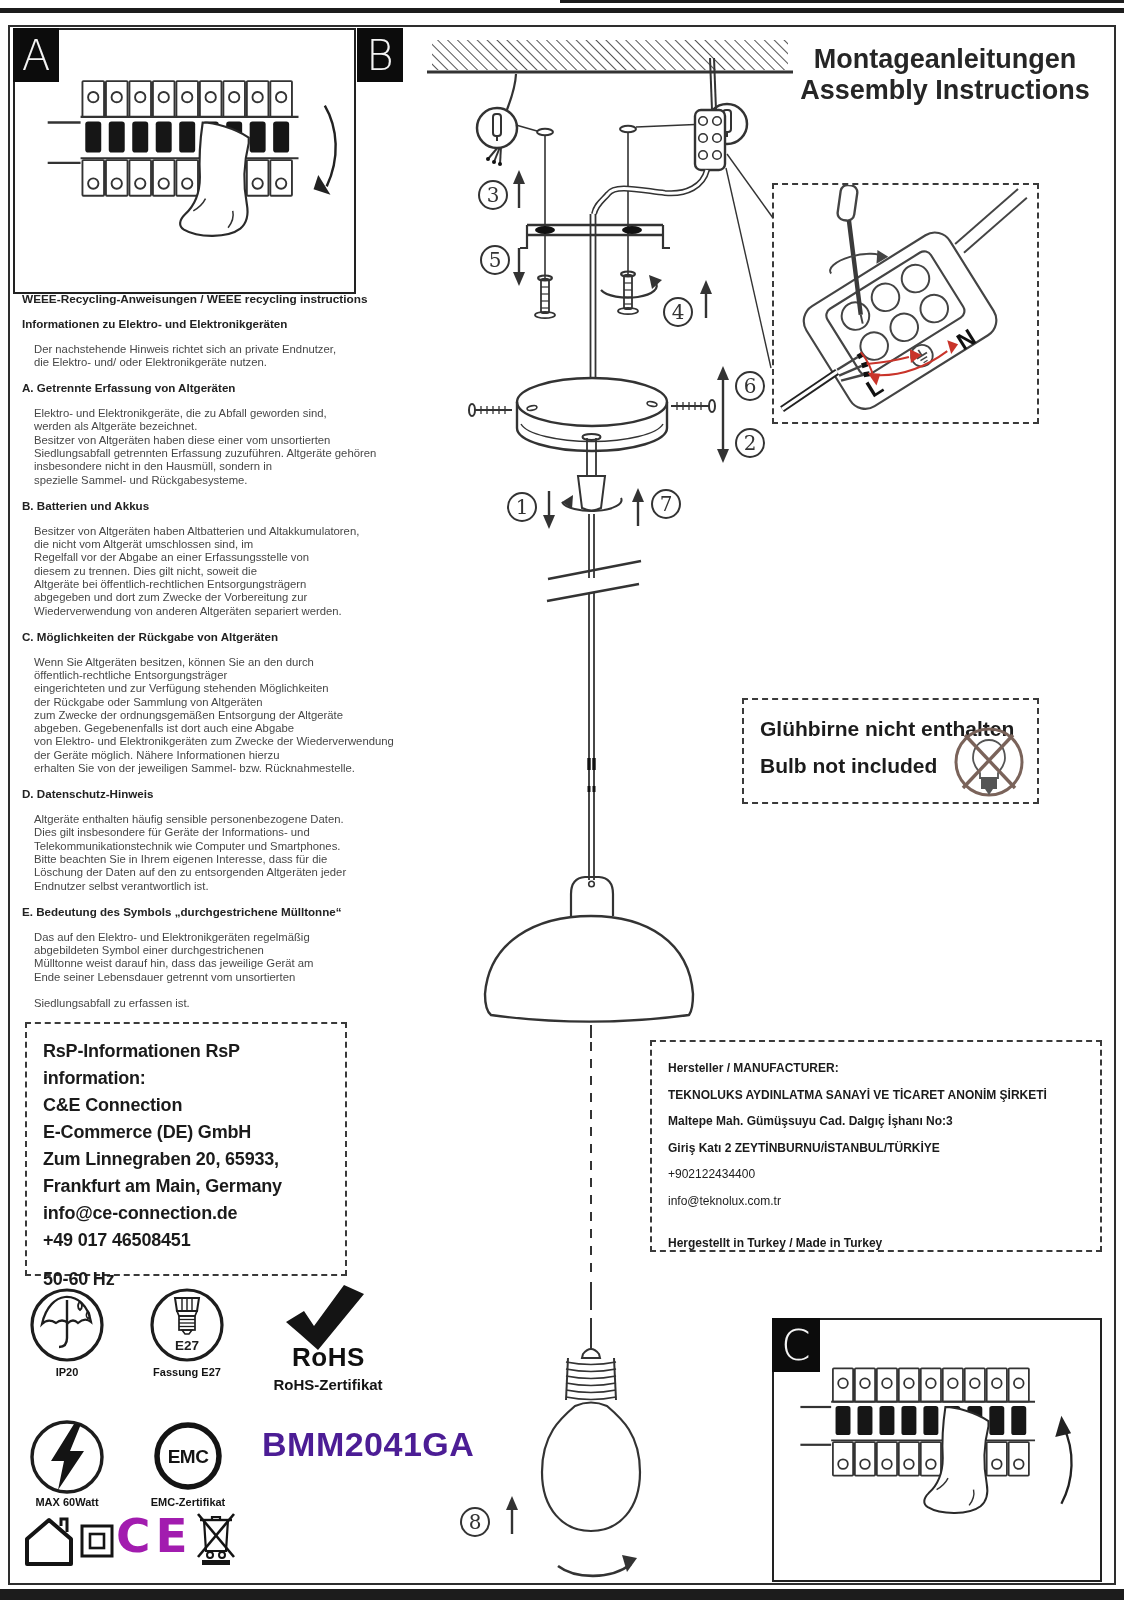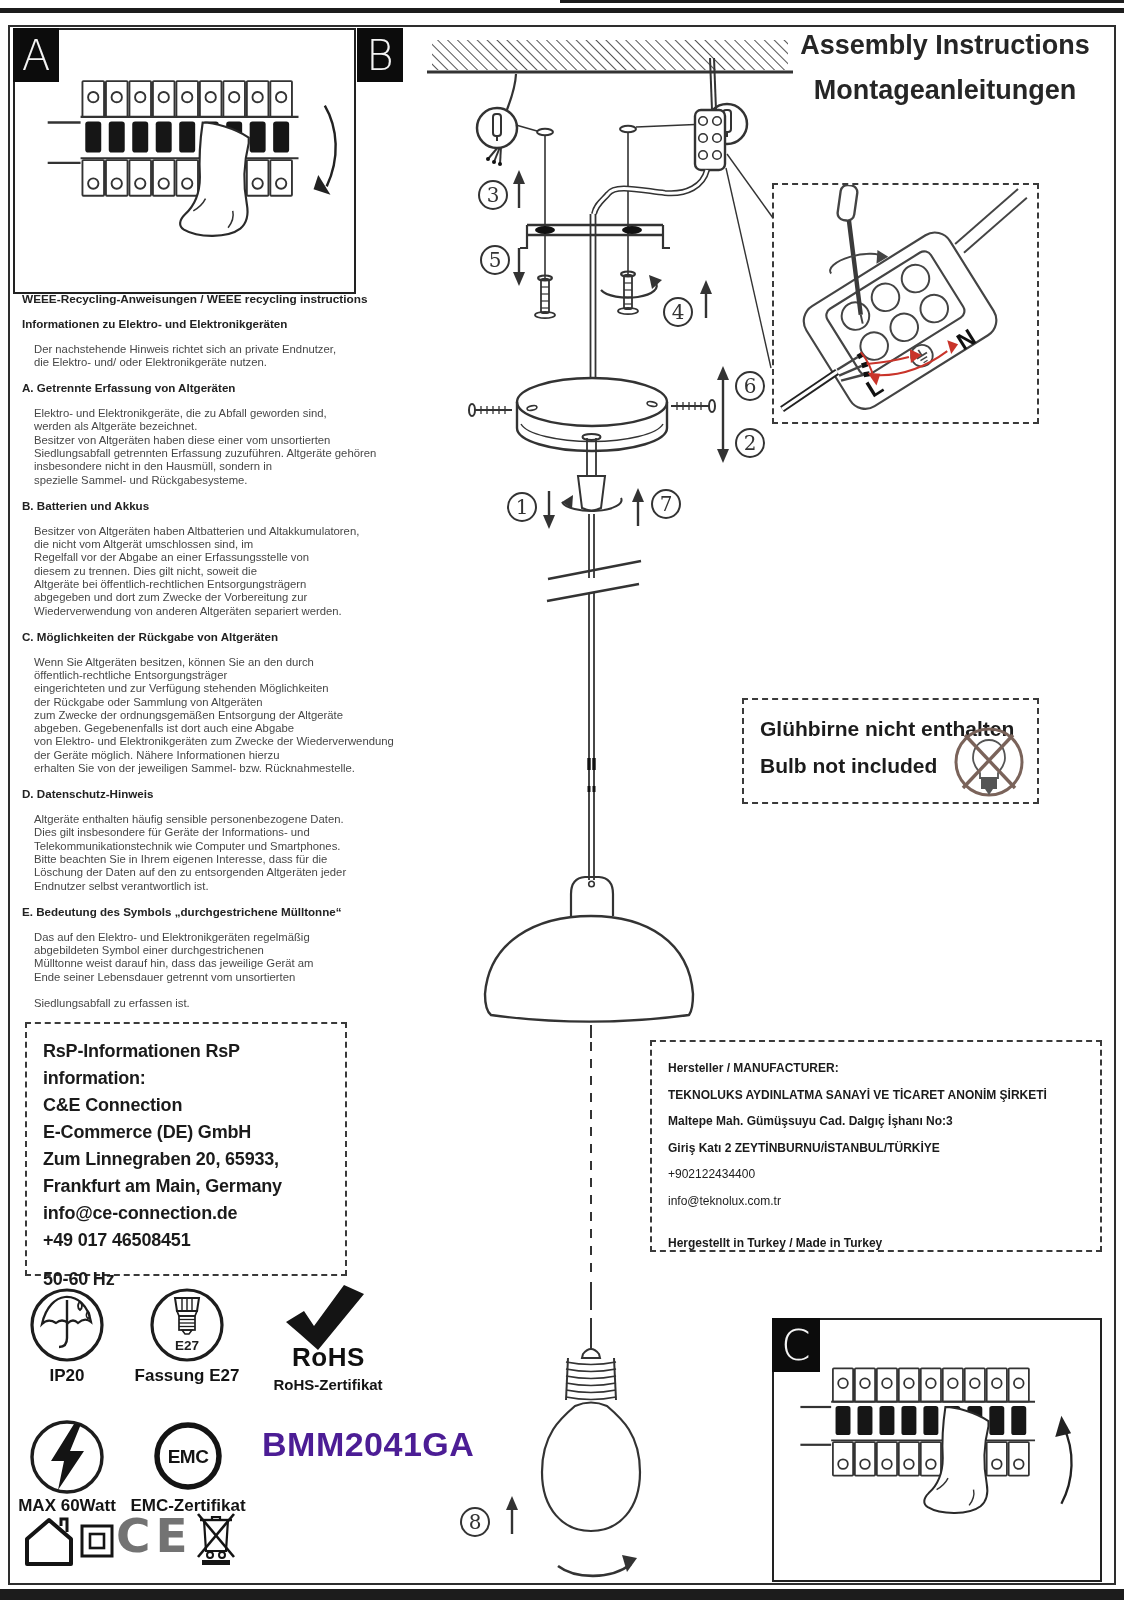--- a/index.html
+++ b/index.html
@@ -19,24 +19,24 @@
   .rsp{font-size:18px;line-height:27px;font-weight:600;color:#1b1b1b;letter-spacing:-0.2px;padding:14px 0 0 16px;}
   .rsp .freq{margin-top:12px;}
   .mfr{padding:13px 0 0 16px;font-size:12px;line-height:26.5px;color:#1b1b1b;}
   .mfr .b{font-weight:700;white-space:nowrap;}
   .mfr .n{font-weight:500;}
   .mfr .made{font-weight:700;margin-top:16px;}
   .bulbnote{font-size:21px;font-weight:600;color:#1c1c1c;line-height:37px;padding:10px 0 0 16px;}
   .brand{text-align:center;}
   .brand .logo{font-family:"DejaVu Sans",sans-serif;font-weight:bold;font-size:62px;letter-spacing:-1px;color:#e7b41f;line-height:64px;}
   .brand .sub{font-size:27px;font-weight:600;color:#262626;line-height:31px;}
-  .clabel{font-size:17px;font-weight:700;color:#141414;text-align:center;}
+  .clabel{font-size:11px;font-weight:700;color:#141414;text-align:center;}
   .rohsword{font-size:26px;font-weight:800;color:#101010;letter-spacing:0.5px;}
   .prodcode{font-size:34px;font-weight:800;color:#4c1d95;letter-spacing:0.5px;}
-  .cemark{font-family:"DejaVu Sans",sans-serif;font-weight:bold;font-size:47px;color:#737373;letter-spacing:5px;text-align:center;}
+  .cemark{font-family:"DejaVu Sans",sans-serif;font-weight:bold;font-size:47px;color:#a21caf;letter-spacing:5px;text-align:center;}
   svg{display:block;}
   svg text{font-family:"Liberation Sans","DejaVu Sans",sans-serif;}
   .stepnum{font-family:"DejaVu Serif",serif;font-size:20px;fill:#333;}
 </style>
 </head>
 <body>
 
 <div class="page">
 
   <div class="abs bar" style="left:560px;top:0;width:564px;height:3px"></div>
@@ -158,22 +158,22 @@
     <div class="wh">E. Bedeutung des Symbols „durchgestrichene Mülltonne“</div>
     <div class="wb">Das auf den Elektro- und Elektronikgeräten regelmäßig
  abgebildeten Symbol einer durchgestrichenen
 Mülltonne weist darauf hin, dass das jeweilige Gerät am
 Ende seiner Lebensdauer getrennt vom unsortierten
 
 Siedlungsabfall zu erfassen ist.</div>
   </div>
 
   <div class="abs brand" style="left:780px;top:30px;width:330px">
+    <div class="sub" style="margin-top:14px">Montageanleitungen</div>
     <div class="sub">Assembly Instructions</div>
-    <div class="sub" style="margin-top:14px">Montageanleitungen</div>
   </div>
 
   <div class="abs dash" style="left:772px;top:183px;width:263px;height:237px">
     <svg width="259" height="233" viewBox="0 0 263 237">
       <g stroke="#444" fill="none" stroke-width="2">
         <line x1="248" y1="4" x2="184" y2="60"></line>
         <line x1="257" y1="13" x2="193" y2="69"></line>
         <g transform="translate(128,138) rotate(-32)">
           <rect x="-86" y="-60" width="172" height="120" rx="18" stroke-width="2.2"></rect>
           <rect x="-62" y="-48" width="124" height="78" rx="8" stroke-width="2.2"></rect>

